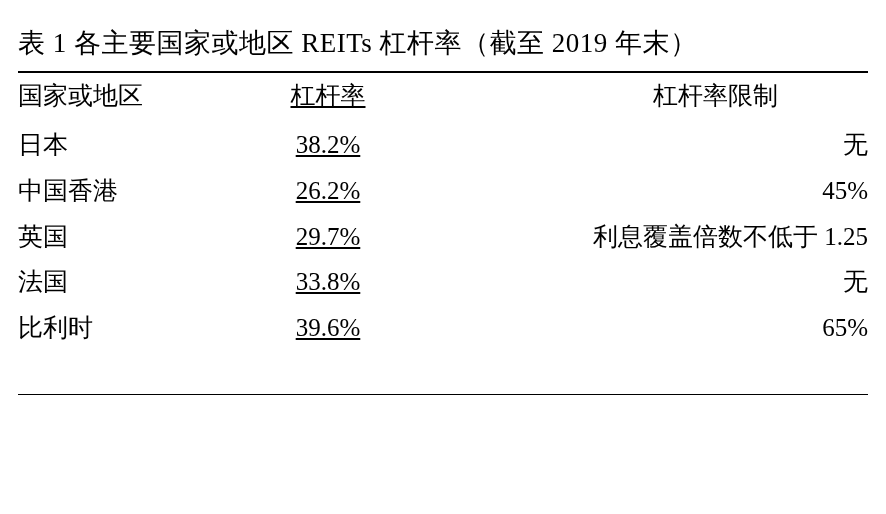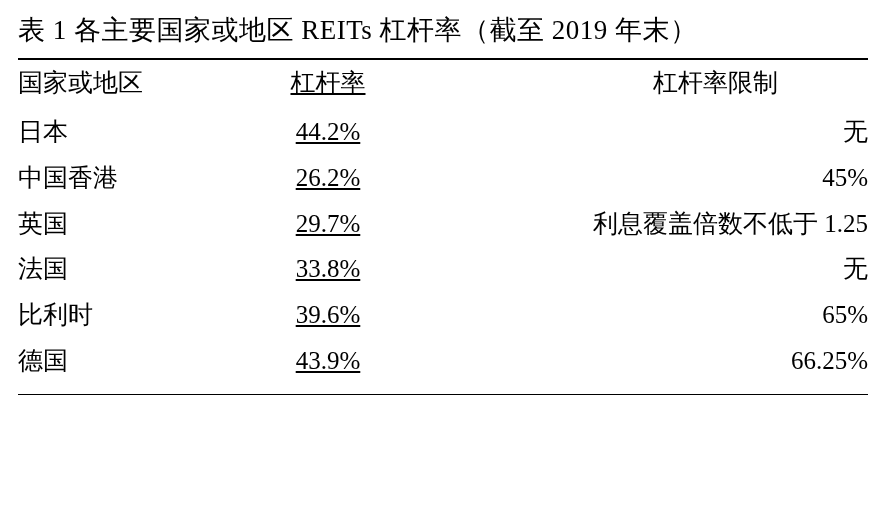--- a/index.html
+++ b/index.html
@@ -12,21 +12,21 @@
     height: 514px;
     font-family: "Liberation Serif", "DejaVu Serif", serif;
     color: #000000;
     overflow: hidden;
   }
   .page {
     position: relative;
     width: 886px;
     height: 405px;
     box-sizing: border-box;
-    padding: 0 18px;
+    padding: 13px 18px;
   }
   .table-caption {
     font-size: 27px;
     line-height: 1.2;
     letter-spacing: 0.5px;
     padding-top: 14px;
     padding-bottom: 12px;
     white-space: nowrap;
   }
   table.reits {
@@ -86,21 +86,21 @@
     <thead>
       <tr class="rule-top">
         <th class="col-country rule-top">国家或地区</th>
         <th class="col-ratio rule-top">杠杆率</th>
         <th class="col-limit rule-top">杠杆率限制</th>
       </tr>
     </thead>
     <tbody>
       <tr>
         <td class="col-country">日本</td>
-        <td class="col-ratio">44.2%</td>
+        <td class="col-ratio">38.2%</td>
         <td class="col-limit"><span>无</span></td>
       </tr>
       <tr>
         <td class="col-country">中国香港</td>
         <td class="col-ratio">26.2%</td>
         <td class="col-limit"><span>45%</span></td>
       </tr>
       <tr>
         <td class="col-country">英国</td>
         <td class="col-ratio">29.7%</td>
@@ -109,23 +109,18 @@
       <tr>
         <td class="col-country">法国</td>
         <td class="col-ratio">33.8%</td>
         <td class="col-limit"><span>无</span></td>
       </tr>
       <tr>
         <td class="col-country">比利时</td>
         <td class="col-ratio">39.6%</td>
         <td class="col-limit"><span>65%</span></td>
       </tr>
-      <tr>
-        <td class="col-country">德国</td>
-        <td class="col-ratio">43.9%</td>
-        <td class="col-limit"><span>66.25%</span></td>
-      </tr>
     </tbody>
   </table>
 
   <div class="bottom-line"></div>
 
 </div>
 
 </body></html>

